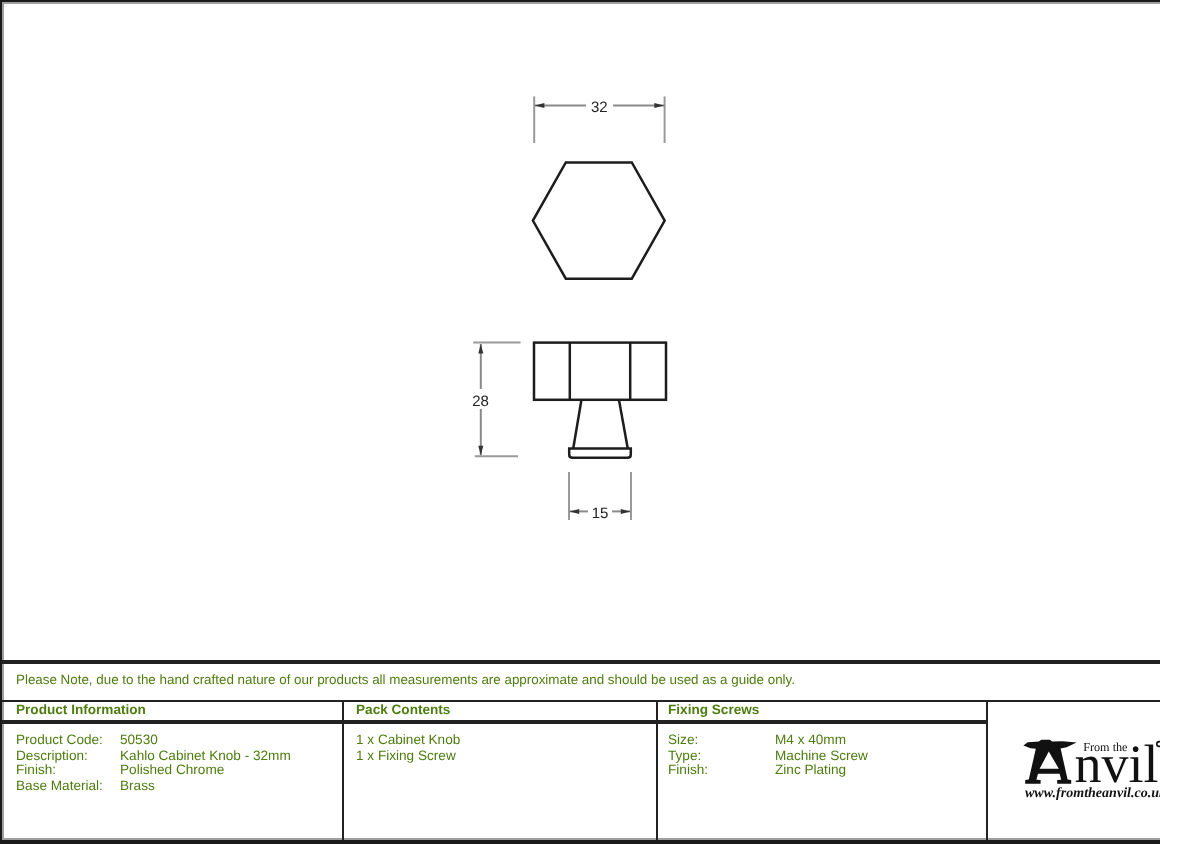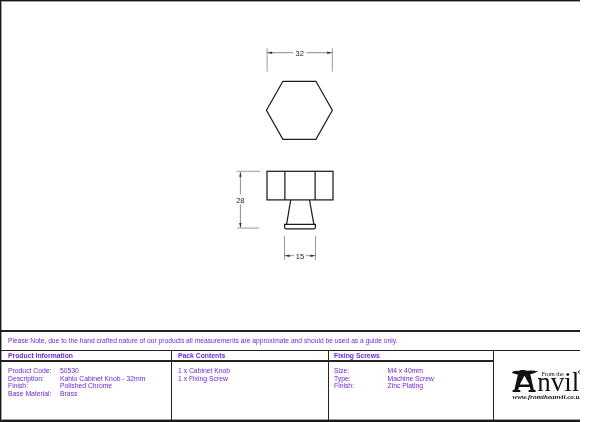--- a/index.html
+++ b/index.html
@@ -1,17 +1,17 @@
 <!DOCTYPE html>
 <html><head>
 <meta charset="utf-8">
 <style>
   html,body{margin:0;padding:0;}
   #page{position:relative;width:580px;height:422px;background:#fff;overflow:hidden;
-        font-family:"Liberation Sans",sans-serif;color:#6d28d9;}
+        font-family:"Liberation Sans",sans-serif;color:#4d7c0f;}
   .abs{position:absolute;}
   .t7{font-size:6.8px;line-height:7.7px;white-space:pre;}
 </style>
 </head>
 <body>
 <div id="page">
 
   <div class="abs" style="left:0;top:0;width:600px;height:422px;border:1px solid #1a1a1a;border-bottom-width:2px;box-sizing:border-box;"></div>
   <div class="abs" style="left:1px;top:1px;width:598px;height:419px;border:1px solid rgba(26,26,26,0.42);box-sizing:border-box;"></div>
 

